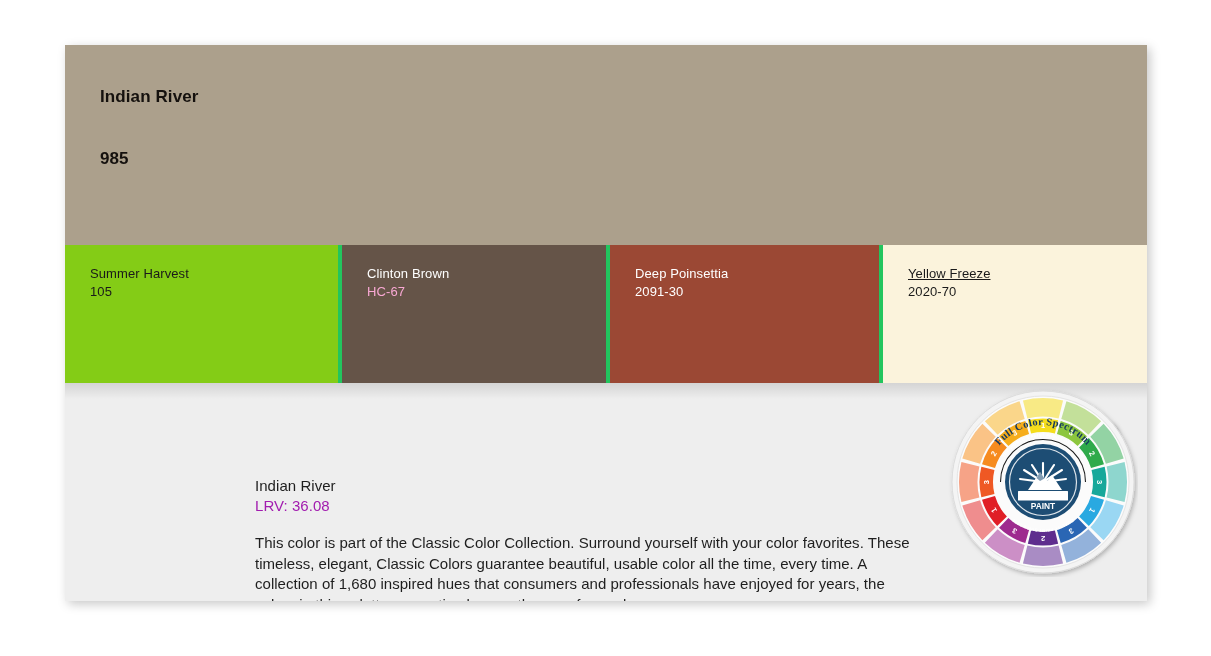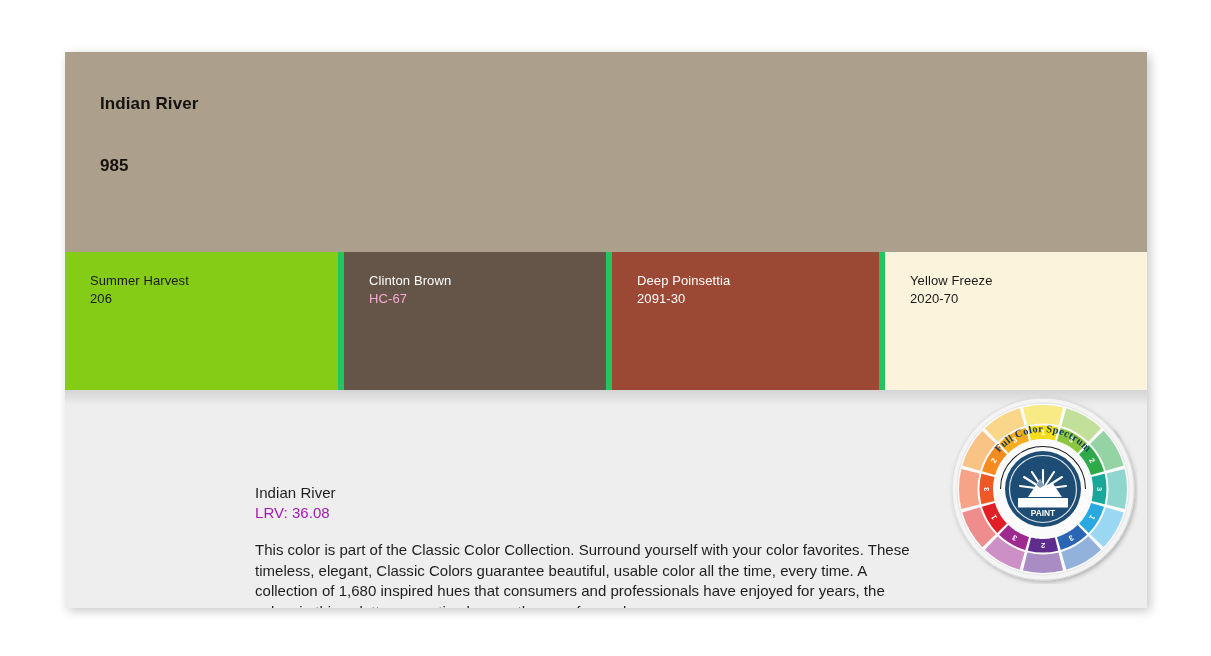--- a/index.html
+++ b/index.html
@@ -20,21 +20,21 @@
     left: 0; top: 0;
     width: 1211px;
     height: 656px;
     background: #ffffff;
   }
 
   
   .card {
     position: absolute;
     left: 65px;
-    top: 52px;
+    top: 45px;
     width: 1082px;
     height: 556px;
     background: #ffffff;
     box-shadow: 3px 3px 10px rgba(0,0,0,0.22);
   }
 
   
   .hero {
     position: absolute;
     left: 0; top: 0;
@@ -71,21 +71,21 @@
     width: 1082px;
     height: 138px;
     display: flex;
   }
   .swatch {
     position: relative;
     height: 138px;
     box-sizing: border-box;
   }
   .swatch + .swatch {
-    border-left: 6px solid #22c55e;
+    border-left: 4px solid #22c55e;
   }
   .swatch-label {
     position: absolute;
     left: 25px;
     top: 20px;
     line-height: 1.38;
   }
   .sw-name, .sw-code {
     font-size: 13px;
     white-space: nowrap;
@@ -181,41 +181,41 @@
         <div class="hero-name" style="color: rgb(21, 17, 14);">Indian River</div>
         <div class="hero-code" style="color: rgb(21, 17, 14);">985</div>
       </div>
     </div>
 
     <div class="swatch-row">
 
       <div class="swatch" style="background: #84cc16; width: 273px;">
         <div class="swatch-label">
           <div class="sw-name" style="color: rgb(26, 26, 26);">Summer Harvest</div>
-          <div class="sw-code" style="color: rgb(26, 26, 26);">206</div>
+          <div class="sw-code" style="color: rgb(26, 26, 26);">105</div>
         </div>
       </div>
 
       <div class="swatch" style="background: rgb(101, 84, 72); width: 268px;">
         <div class="swatch-label">
           <div class="sw-name" style="color: rgb(255, 255, 255);">Clinton Brown</div>
           <div class="sw-code" style="color: #f9a8d4;">HC-67</div>
         </div>
       </div>
 
       <div class="swatch" style="background: rgb(155, 72, 52); width: 273px; padding-left: 29px;">
         <div class="swatch-label">
           <div class="sw-name" style="color: rgb(255, 255, 255);">Deep Poinsettia</div>
           <div class="sw-code" style="color: rgb(255, 255, 255);">2091-30</div>
         </div>
       </div>
 
       <div class="swatch" style="background: rgb(251, 243, 220); width: 268px;">
         <div class="swatch-label">
-          <div class="sw-name" style="color: rgb(26, 26, 26);">Yellow Freeze</div>
+          <div class="sw-name" style="color: rgb(26, 26, 26); text-decoration: underline;">Yellow Freeze</div>
           <div class="sw-code" style="color: rgb(26, 26, 26);">2020-70</div>
         </div>
       </div>
 
     </div>
 
     <div class="footer" style="background: rgb(238, 238, 238);">
 
       <div class="info">
         <div class="info-name" style="color: rgb(30, 30, 30);">Indian River</div>

